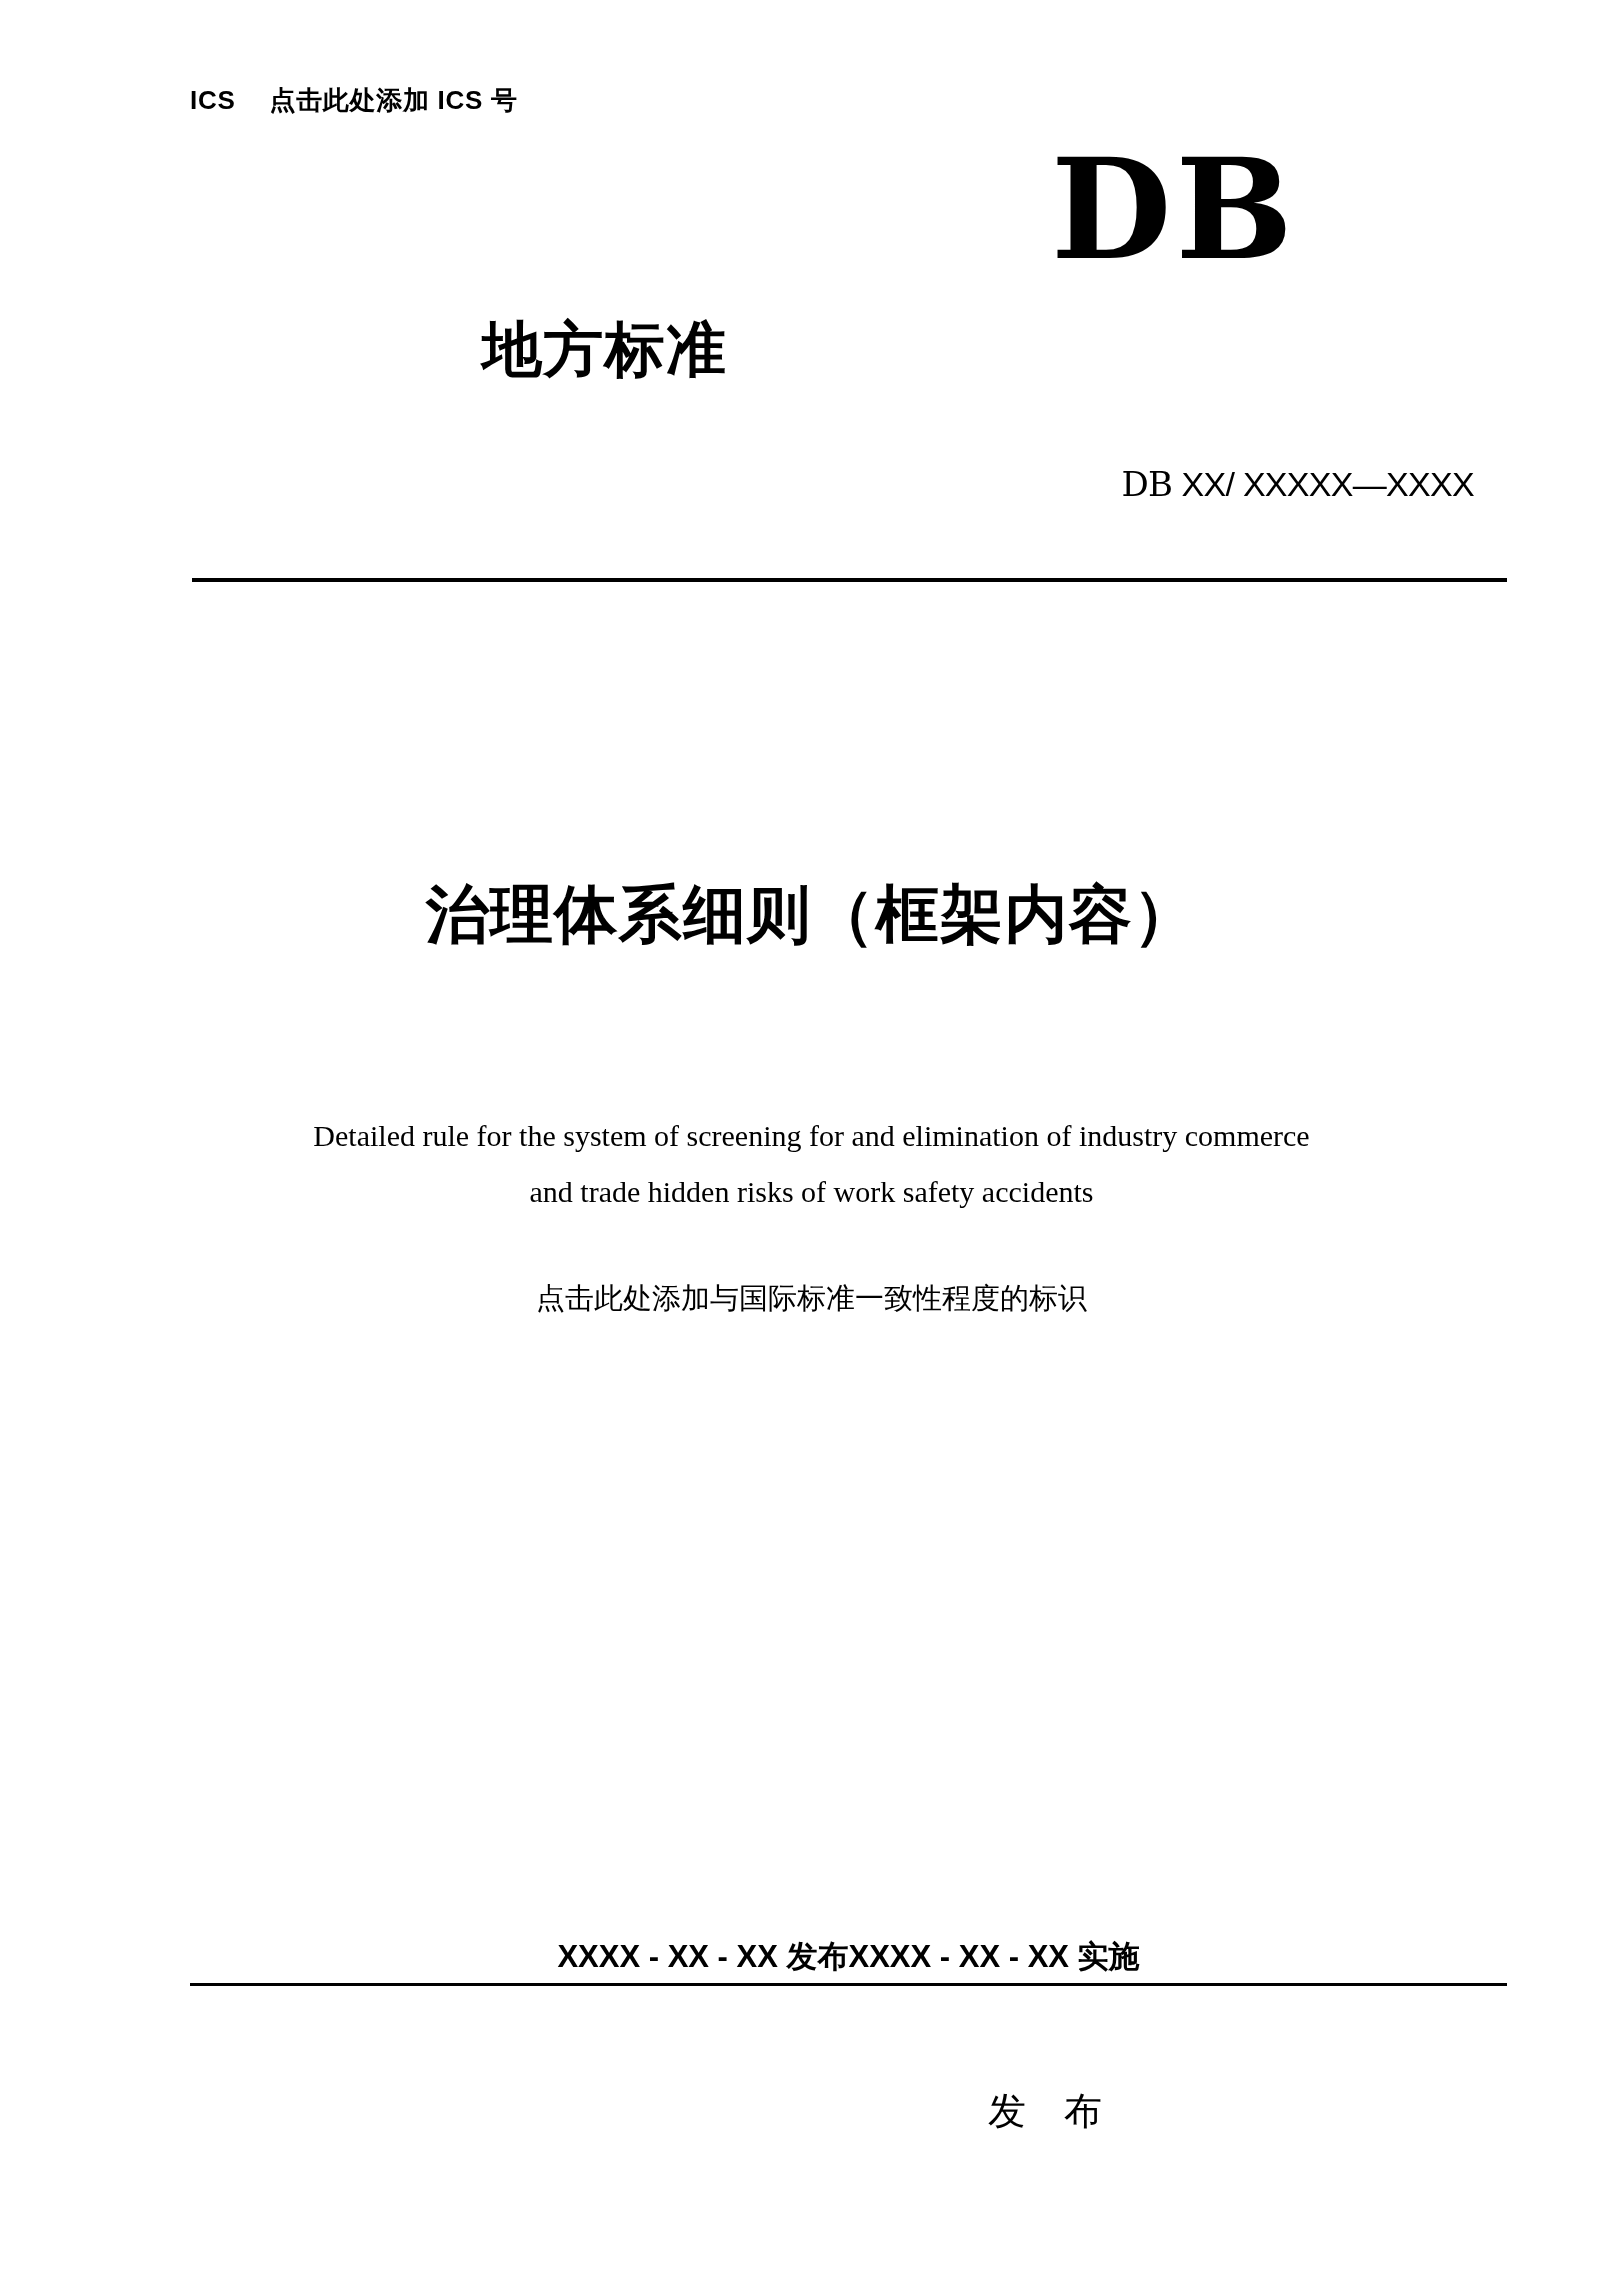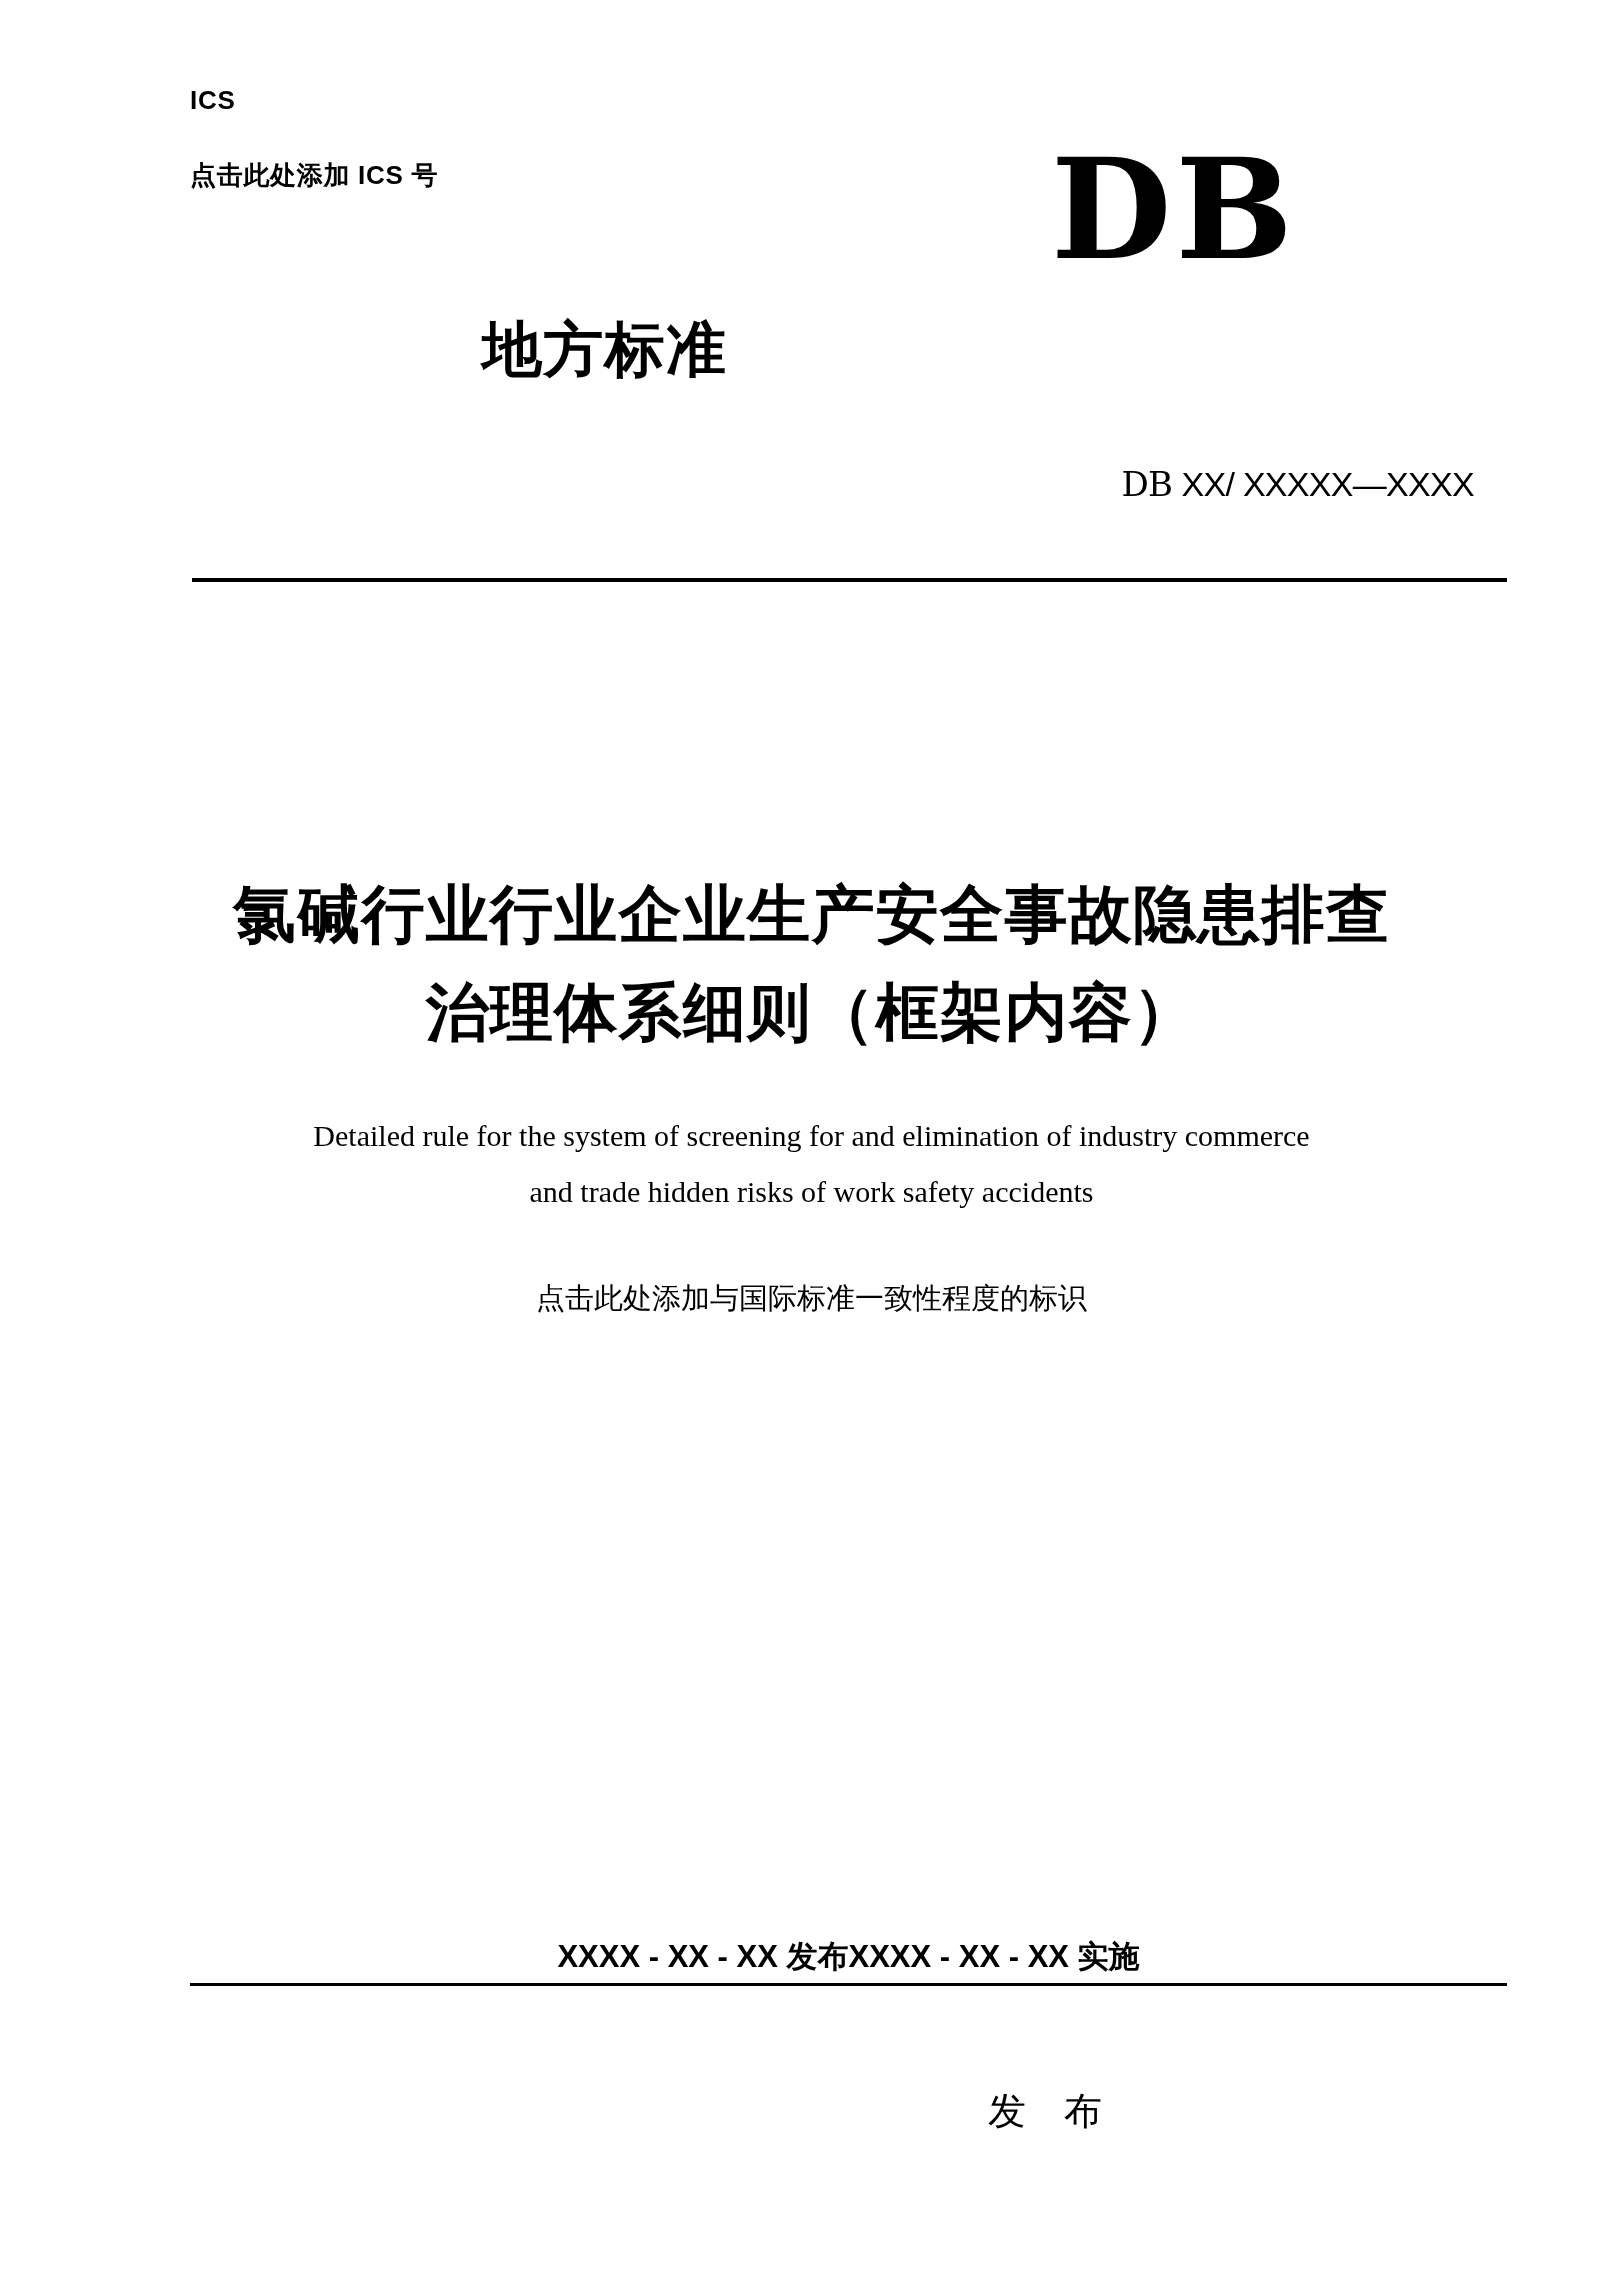--- a/index.html
+++ b/index.html
@@ -11,21 +11,21 @@
     color:#000000;
     font-family:"Liberation Sans", sans-serif;
     overflow:hidden;
   }
   
   .ics-block {
     position:absolute; left:190px; top:80px;
     font-size:26px; font-weight:bold; line-height:41px;
     letter-spacing:0.7px;
   }
-  .ics-row { display:flex; gap:34px; align-items:baseline;flex-direction:column; }
+  .ics-row { display:flex; gap:34px; align-items:baseline; }
   
   .db-logo {
     position:absolute; left:1051px; top:140px;
     font-family:"DejaVu Serif","Liberation Serif",serif;
     font-weight:bold; font-size:139px; line-height:1;
     letter-spacing:3.9px;
   }
   
   .standard-type {
     position:absolute; left:482px; top:320px;
@@ -108,21 +108,20 @@
 
   <div class="standard-type">地方标准</div>
 
   <div class="standard-number">
     <span class="sn-prefix">DB</span><span>XX/ XXXXX—XXXX</span>
   </div>
 
   <div class="top-rule"></div>
 
   <div class="title-zh">
-    <div>氯碱行业行业企业生产安全事故隐患排查</div>
     <div>治理体系细则（框架内容）</div>
   </div>
 
   <div class="title-en">
     <div>Detailed rule for the system of screening for and elimination of industry commerce</div>
     <div>and trade hidden risks of work safety accidents</div>
   </div>
 
   <div class="consistency-note">点击此处添加与国际标准一致性程度的标识</div>
 

